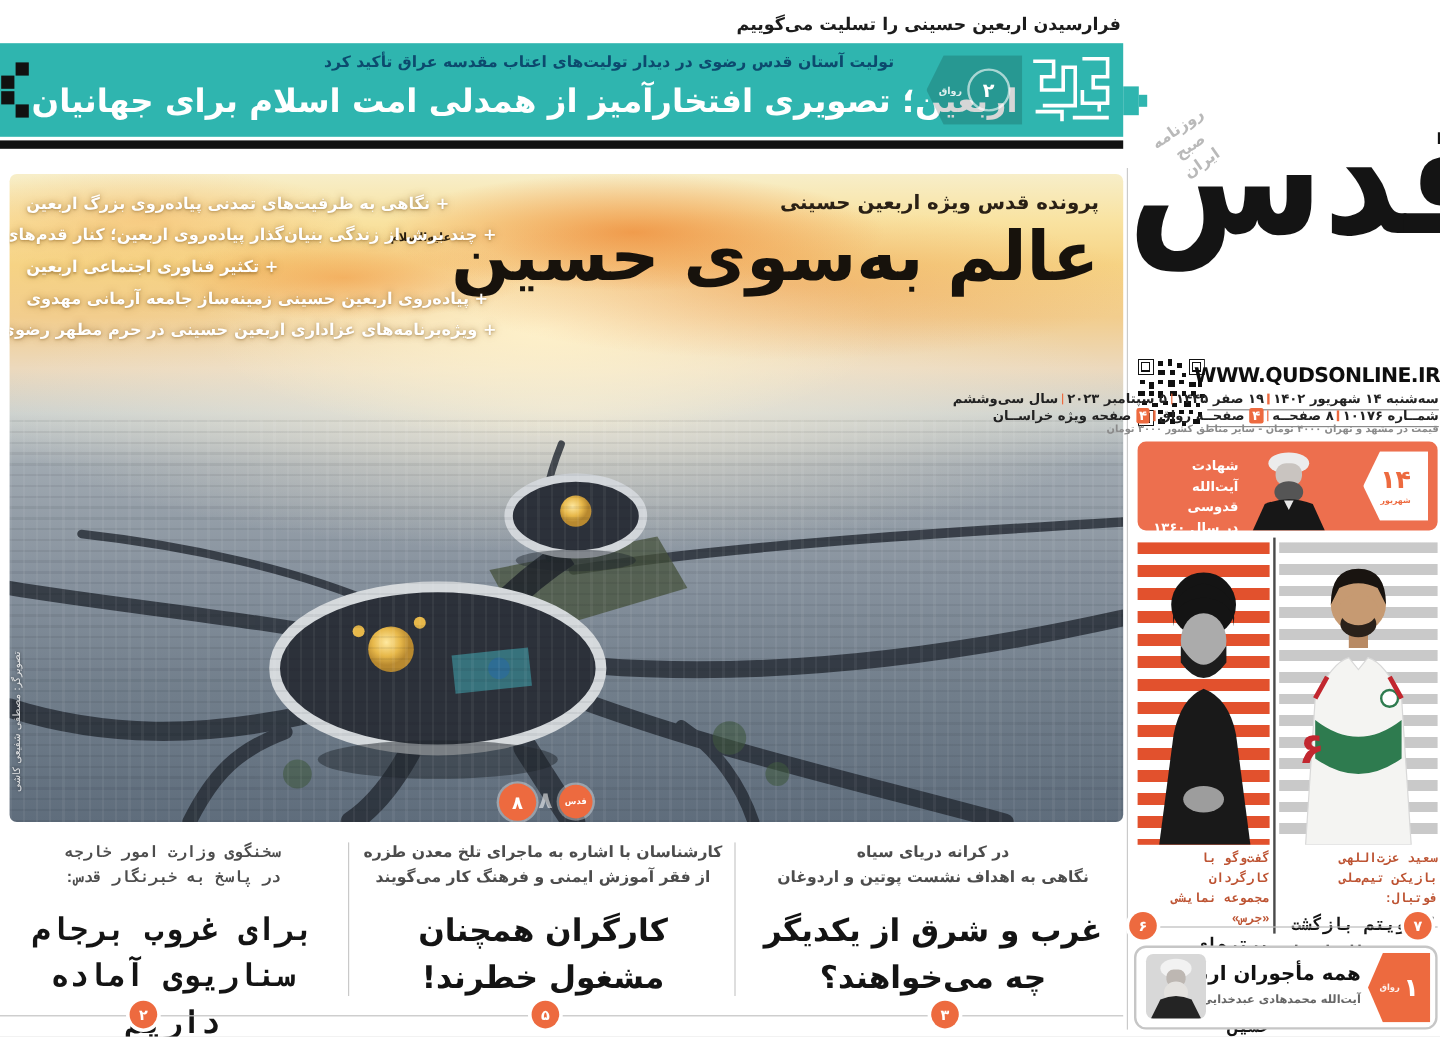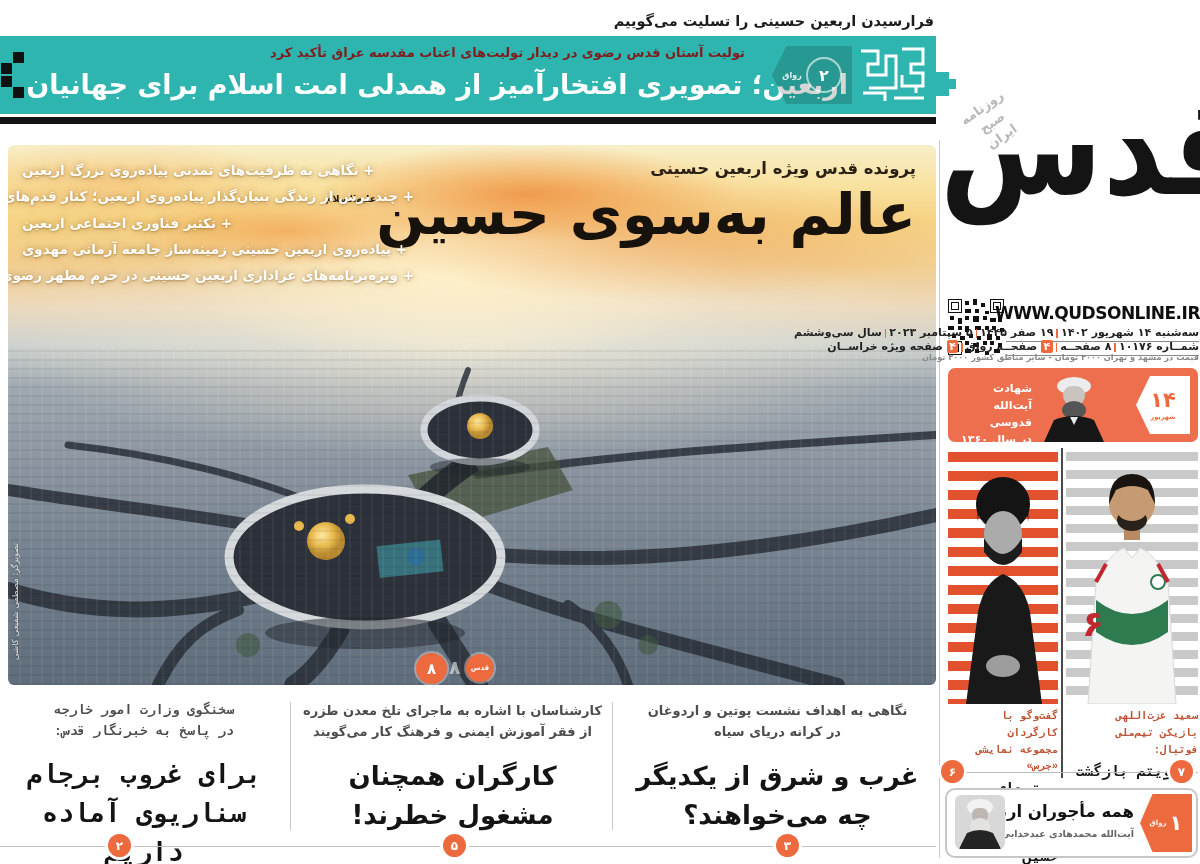--- a/index.html
+++ b/index.html
@@ -12,21 +12,21 @@
            align-items:center;margin-top:40px;}
   .top-tag::after{content:"";position:absolute;left:10px;bottom:-8px;border:5px solid transparent;
            border-top-color:#f29fa2;}
   .condolence{position:absolute;right:266px;top:13px;font-size:14.5px;font-weight:bold;color:#1c1c1c;}
 
   
   .banner{position:absolute;left:0;top:36px;width:936px;height:78px;background:#2fb5af;}
   .banner-tab1{position:absolute;left:936px;top:72px;width:13px;height:24px;background:#2fb5af;}
   .banner-tab2{position:absolute;left:949px;top:79px;width:7px;height:10px;background:#2fb5af;}
   .pixel-arrow{position:absolute;left:0;top:14px;}
-  .banner-kicker{position:absolute;right:191px;top:9px;font-size:13px;font-weight:bold;color:#7f1d1d;}
+  .banner-kicker{position:absolute;right:191px;top:9px;font-size:13px;font-weight:bold;color:#0c4a6e;}
   .banner-headline{position:absolute;right:88px;top:33px;font-size:27px;font-weight:bold;color:#fff;
            white-space:nowrap;}
   .banner-badge{position:absolute;left:772px;top:10px;width:80px;height:58px;background:rgba(0,0,0,.16);
            clip-path:polygon(0 50%,18% 0,100% 0,100% 100%,18% 100%);display:flex;align-items:center;
            justify-content:center;gap:4px;color:#fff;}
   .banner-badge .num{width:32px;height:32px;border:2px solid rgba(255,255,255,.6);border-radius:50%;
            display:flex;align-items:center;justify-content:center;font-weight:bold;font-size:16px;}
   .banner-badge .lbl{font-size:8px;opacity:.85;font-weight:bold;}
   .kufic{position:absolute;left:856px;top:5px;}
   .black-rule{position:absolute;left:0;top:117px;width:936px;height:7px;background:#121212;}
@@ -371,22 +371,22 @@
         <ellipse cx="25" cy="12" rx="13" ry="8" fill="#f2f2f2"></ellipse>
         <rect x="17" y="13" width="16" height="14" rx="6" fill="#bdb7b2"></rect>
         <ellipse cx="25" cy="32" rx="10" ry="9" fill="#e4e2df"></ellipse>
         <path d="M4 54 L12 38 Q25 32 38 38 L46 54 Z" fill="#242424"></path>
       </svg>
     </div>
   </div>
 
   <div class="article" style="left:625px;width:305px;">
     <div class="k">
+      <div>در کرانه دریای سیاه</div>
       <div>نگاهی به اهداف نشست پوتین و اردوغان</div>
-      <div>در کرانه دریای سیاه</div>
     </div>
     <div class="h">غرب و شرق از یکدیگر چه می‌خواهند؟</div>
   </div>
   <div class="article" style="left:300px;width:305px;">
     <div class="k">
       <div>کارشناسان با اشاره به ماجرای تلخ معدن طزره</div>
       <div>از فقر آموزش ایمنی و فرهنگ کار می‌گویند</div>
     </div>
     <div class="h">کارگران همچنان مشغول خطرند!</div>
   </div>

